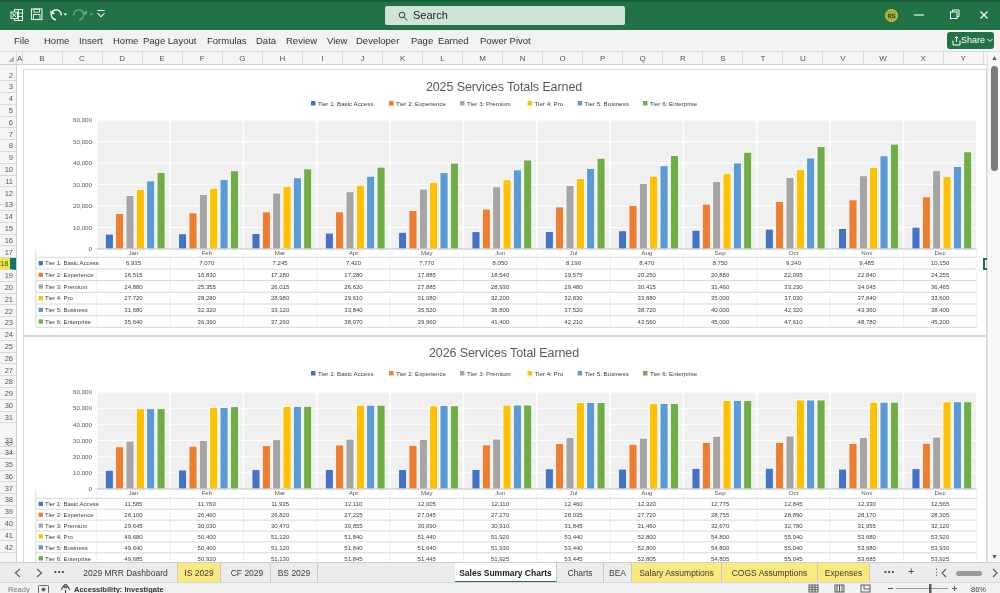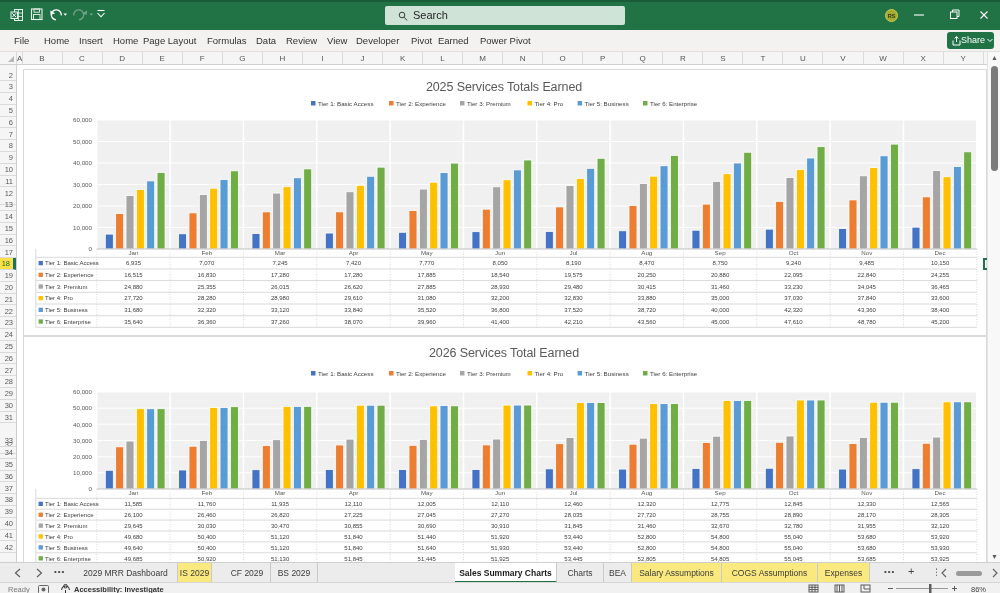--- a/index.html
+++ b/index.html
@@ -9,21 +9,21 @@
 #avatar { position:absolute; left:885px; top:9px; width:13px; height:13px; border-radius:6.5px; background:#a8a832; border:1px solid #c6cf4e; color:#243f10; font-size:5.5px; text-align:center; line-height:12px; font-weight:bold; }
 #menubar { position:absolute; left:0; top:30px; width:1000px; height:22px; background:#f3f2f1; border-bottom:1px solid #e1dfdd; }
 #menubar .mi { position:absolute; top:5px; font-size:9.5px; color:#323130; }
 #sharebtn { position:absolute; left:947px; top:2px; width:47px; height:17px; background:#217346; border-radius:3px; color:#fff; font-size:9px; line-height:17px; text-align:center; }
 #colheads { position:absolute; left:0; top:52px; width:987px; height:13px; background:#f5f5f5; border-bottom:1px solid #cfcfcf; }
 #colheads .ch { position:absolute; top:0; height:12px; font-size:8px; color:#555555; text-align:center; line-height:13px; border-right:1px solid #dadada; }
 #selall { position:absolute; left:0; top:0; width:17px; height:12px; border-right:1px solid #dadada; }
 #selall:after { content:""; position:absolute; right:2px; bottom:2px; border-left:6px solid transparent; border-bottom:6px solid #b8b8b8; }
 #rowheads { position:absolute; left:0; top:65px; width:17px; height:497px; background:#f5f5f5; border-right:1px solid #cfcfcf; }
 #rowheads .rh { position:absolute; left:0; width:16px; font-size:7.5px; color:#5a5a5a; text-align:right; padding-right:3px; border-bottom:1px solid #dadada; line-height:11.8px; }
-#rowheads .rh.sel { background:#fde047; color:#0c6b3d; border-right:3px solid #0f766e; }
+#rowheads .rh.sel { background:#fde047; color:#0c6b3d; border-right:6px solid #0f766e; }
 #grid { position:absolute; left:17px; top:65px; width:970px; height:497px; background:#ffffff; overflow:hidden; }
 #chart1 { position:absolute; left:6px; top:4px; width:964px; height:267px; }
 #chart2 { position:absolute; left:6px; top:271px; width:964px; height:232px; }
 #selcell { position:absolute; left:966px; top:193.3px; width:6px; height:12px; border-left:2px solid #217346; border-top:2px solid #217346; border-bottom:2px solid #217346; }
 #vscroll { position:absolute; left:987px; top:52px; width:13px; height:510px; background:#f8f8f8; border-left:1px solid #e3e3e3; }
 #vthumb { position:absolute; left:3px; top:14px; width:7px; height:105px; background:#7b7b7b; border-radius:3.5px; }
 #vscroll .arr { position:absolute; left:2px; width:9px; font-size:7px; color:#5c5c5c; text-align:center; }
 #tabbar { position:absolute; left:0; top:562px; width:1000px; height:20px; background:#ececec; border-top:1px solid #cfcfcf; font-size:8.5px; }
 #tabbar .nav { position:absolute; top:4px; color:#444; font-size:8px; }
 #tabbar .tab { position:absolute; top:0; height:20px; line-height:20px; text-align:center; color:#3b3b3b; border-right:1px solid #c9c9c9; white-space:nowrap; overflow:hidden; }
@@ -74,21 +74,21 @@
     <div class="mi" style="left:14px">File</div>
       <div class="mi" style="left:44px">Home</div>
       <div class="mi" style="left:79px">Insert</div>
       <div class="mi" style="left:113px">Home</div>
       <div class="mi" style="left:143px">Page Layout</div>
       <div class="mi" style="left:207px">Formulas</div>
       <div class="mi" style="left:256px">Data</div>
       <div class="mi" style="left:286px">Review</div>
       <div class="mi" style="left:327px">View</div>
       <div class="mi" style="left:356px">Developer</div>
-      <div class="mi" style="left:411px">Pivot</div>
+      <div class="mi" style="left:411px">Page</div>
       <div class="mi" style="left:438px">Earned</div>
       <div class="mi" style="left:480px">Power Pivot</div>
     <div id="sharebtn"><svg width="10" height="10" style="position:absolute;left:5px;top:4px">
           <path d="M1 4.5 l0 4.5 7 0 0 -4.5" fill="none" stroke="#fff" stroke-width="1"></path>
           <path d="M4.5 6 l0 -5 M2.6 2.5 l1.9 -2 1.9 2" fill="none" stroke="#fff" stroke-width="1"></path>
         </svg><span style="margin-left:13px">Share</span><svg width="6" height="5" style="margin-left:2px">
           <path d="M0.5 1 l2.5 2.5 2.5 -2.5" fill="none" stroke="#fff" stroke-width="1"></path>
         </svg></div>
   </div>
   <div id="colheads">
@@ -641,21 +641,21 @@
       <div id="vthumb"></div>
       <div class="arr" style="bottom:2px">▼</div>
     </div>
   <div id="tabbar">
     <svg width="40" height="10" style="position:absolute;left:14px;top:5px">
         <path d="M6 1 l-4.5 4 4.5 4" fill="none" stroke="#5f5f5f" stroke-width="1.2"></path>
         <path d="M23 1 l4.5 4 -4.5 4" fill="none" stroke="#5f5f5f" stroke-width="1.2"></path>
       </svg>
     <div class="nav" style="left:54px;letter-spacing:1px">•••</div>
     <div class="tab" style="left:74px;width:104px">2029 MRR Dashboard</div>
-      <div class="tab yellow" style="left:178px;width:34px">IS 2029</div>
+      <div class="tab yellow" style="left:178px;width:43px">IS 2029</div>
       <div class="tab" style="left:224px;width:47px">CF 2029</div>
       <div class="tab" style="left:271px;width:47px">BS 2029</div>
       <div class="tab active" style="left:455px;width:102px">Sales Summary Charts</div>
       <div class="tab" style="left:557px;width:47px">Charts</div>
       <div class="tab" style="left:604px;width:28px">BEA</div>
       <div class="tab yellow" style="left:632px;width:90px">Salary Assumptions</div>
       <div class="tab yellow" style="left:722px;width:96px">COGS Assumptions</div>
       <div class="tab yellow" style="left:818px;width:52px">Expenses</div>
     <div class="nav" style="left:884px;letter-spacing:1px">•••</div>
     <div class="nav" style="left:908px;font-size:11px;top:2px">+</div>

